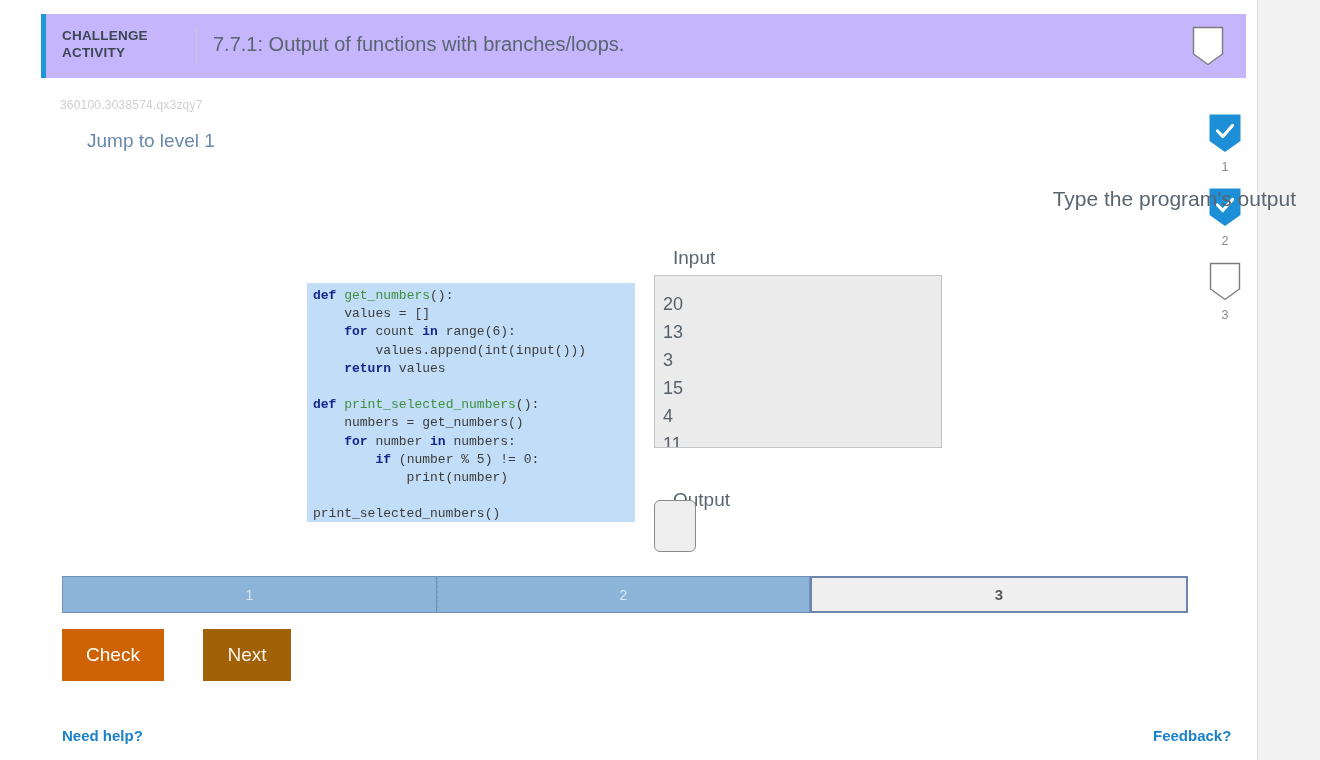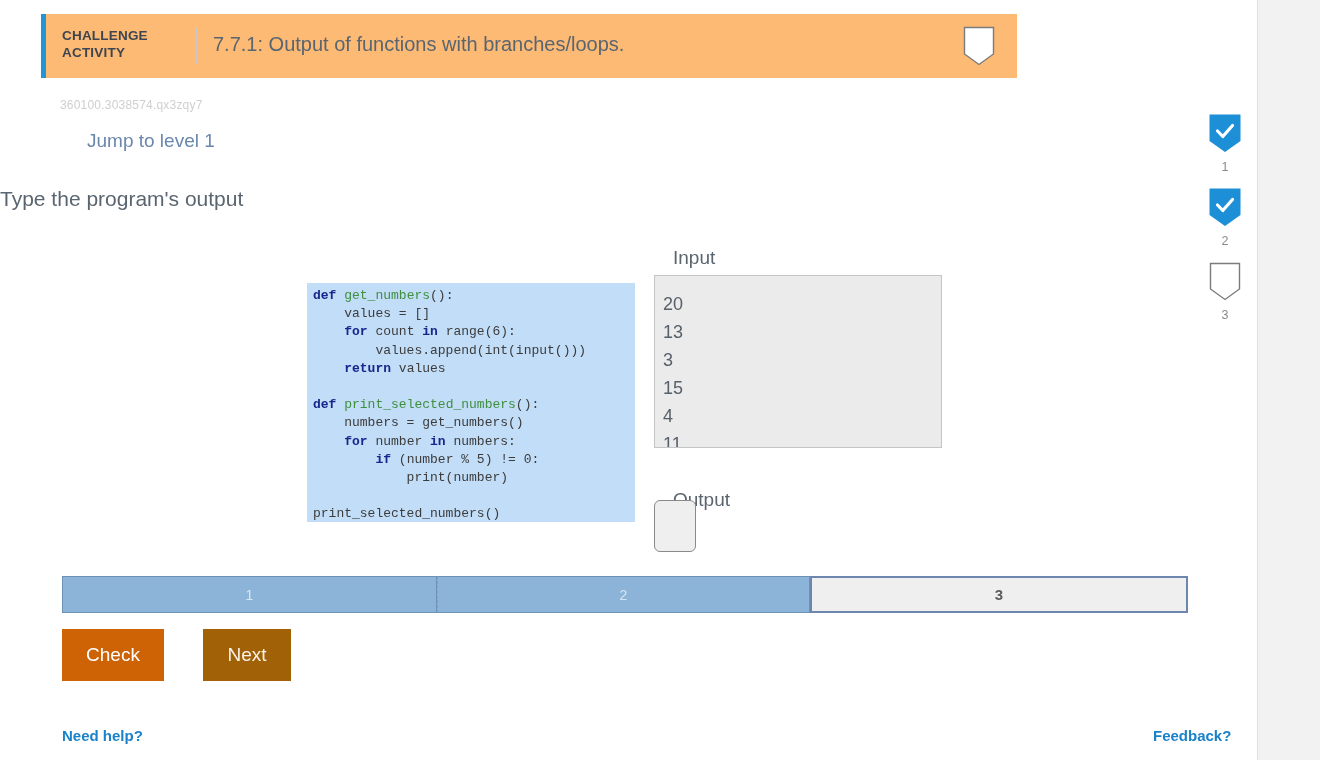--- a/index.html
+++ b/index.html
@@ -23,23 +23,23 @@
     background: #ffffff;
     border-right: 1px solid #e0e0e0;
     box-sizing: border-box;
   }
 
   
   .header {
     position: absolute;
     left: 41px;
     top: 14px;
-    width: 976px;
+    width: 1205px;
     height: 64px;
-    background: #fdba74;
+    background: #c4b5fd;
     box-sizing: border-box;
   }
   .header-accent {
     position: absolute;
     left: 0;
     top: 0;
     width: 5px;
     height: 64px;
     background: #2196d6;
   }
@@ -118,23 +118,24 @@
     color: #8a8a8a;
     margin-top: 2px;
   }
 
   
   .prompt {
     position: absolute;
     left: 0;
     top: 187px;
     width: 1248px;
-    text-align: left;
+    text-align: right;
     font-size: 21px;
     color: #5a6570;
+    padding-left: 48px;
   }
 
   
   .code {
     position: absolute;
     left: 307px;
     top: 283px;
     width: 328px;
     height: 239px;
     background: #c2ddf7;

